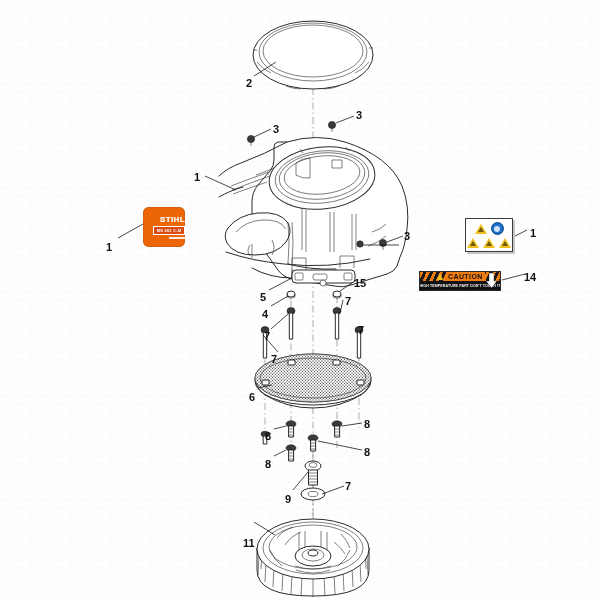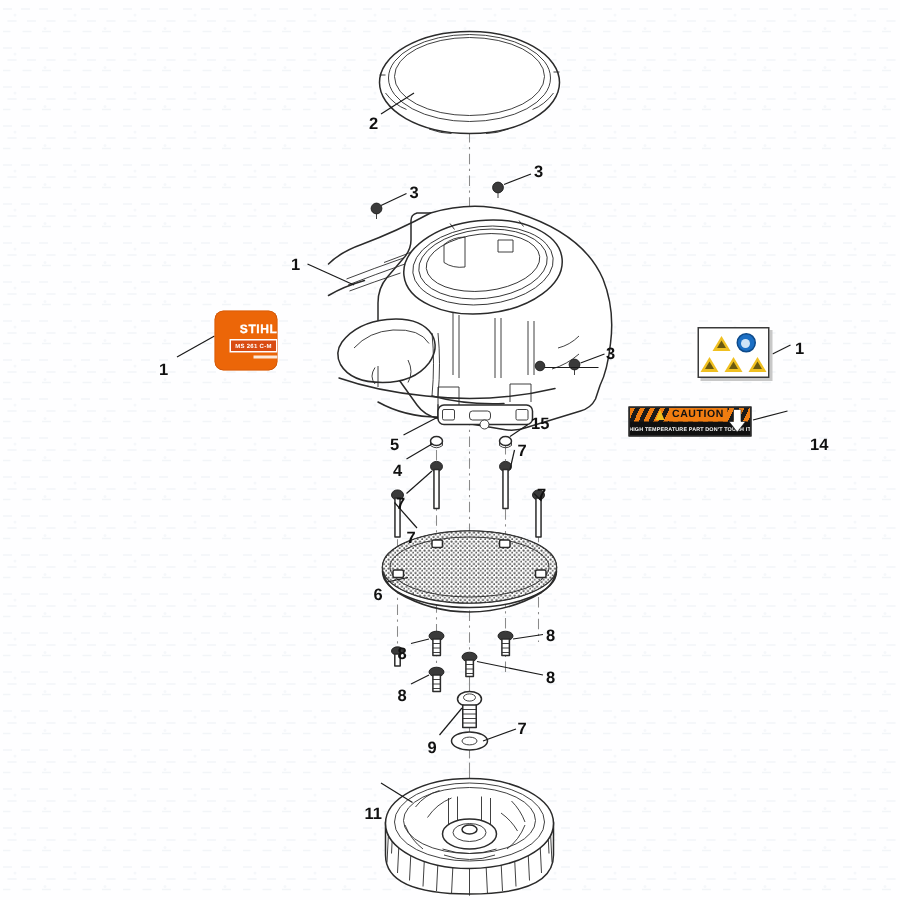--- a/index.html
+++ b/index.html
@@ -451,17 +451,17 @@
       <div class="calloutnum" style="left: 358px; top: 325px;">7</div>
       <div class="calloutnum" style="left: 265px; top: 431px;">8</div>
       <div class="calloutnum" style="left: 265px; top: 459px;">8</div>
       <div class="calloutnum" style="left: 364px; top: 419px;">8</div>
       <div class="calloutnum" style="left: 364px; top: 447px;">8</div>
       <div class="calloutnum" style="left: 285px; top: 494px;">9</div>
       <div class="calloutnum" style="left: 345px; top: 481px;">7</div>
       <div class="calloutnum" style="left: 243px; top: 538px;">11</div>
       <div class="calloutnum" style="left: 106px; top: 242px;">1</div>
       <div class="calloutnum" style="left: 530px; top: 228px;">1</div>
-      <div class="calloutnum" style="left: 540px; top: 272px; margin-top: 20px;">14</div>
+      <div class="calloutnum" style="left: 524px; top: 272px;">14</div>
       <div class="calloutnum" style="left: 354px; top: 278px; text-align: right;">15</div>
     </div>
 
 </div>
 
 </body></html>

